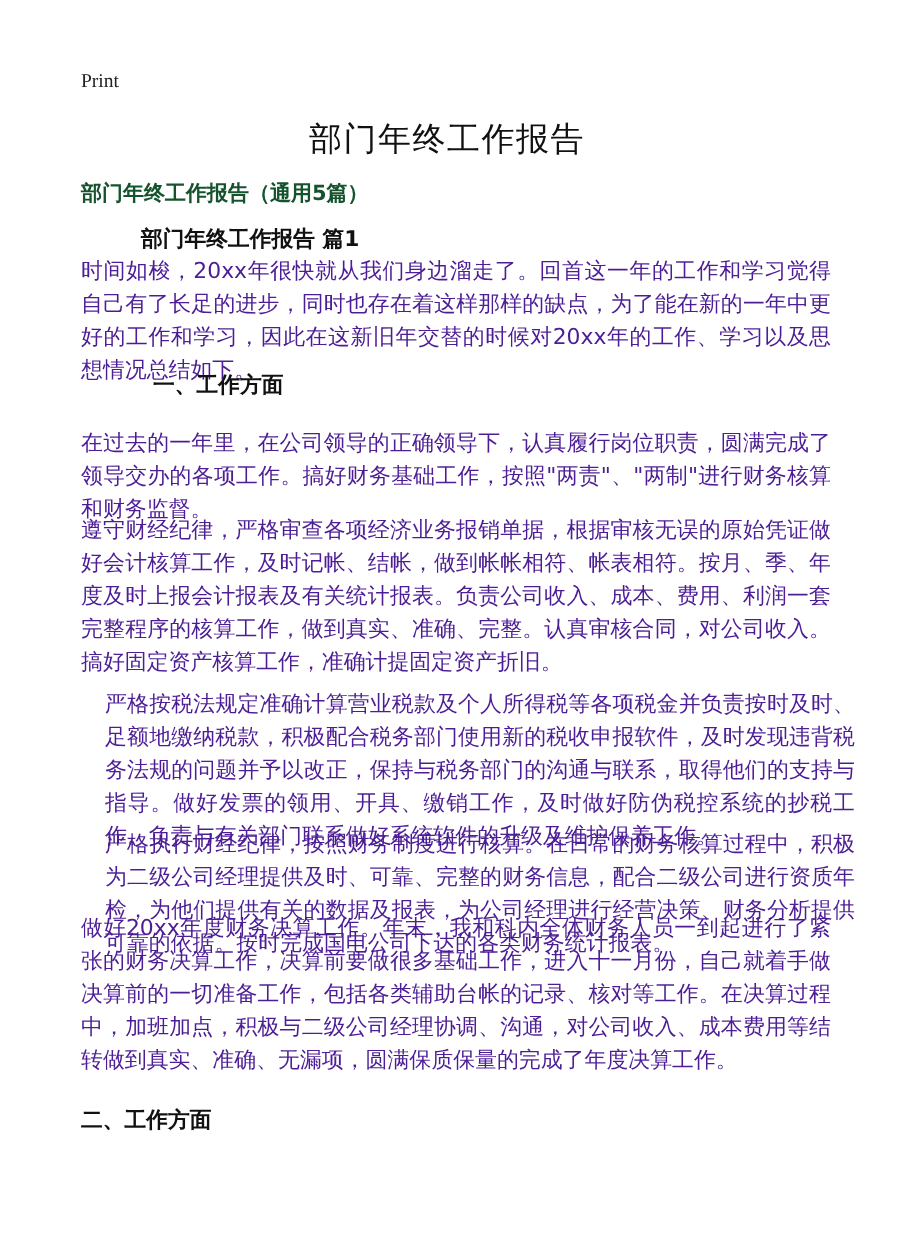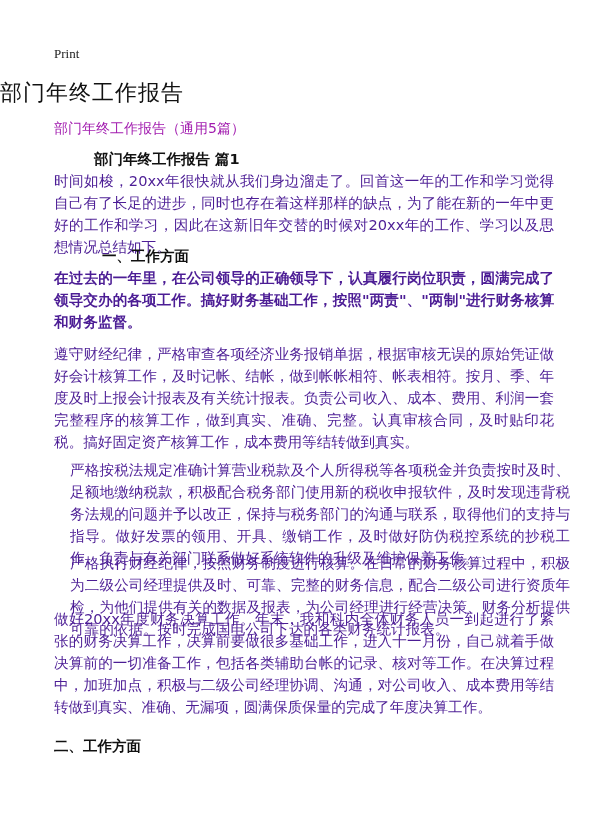--- a/index.html
+++ b/index.html
@@ -1,41 +1,41 @@
 <!DOCTYPE html>
 <html><head>
 <meta charset="utf-8">
 <style>
   html, body { margin: 0; padding: 0; background: #ffffff; }
   body { width: 600px; height: 828px; overflow: hidden; position: relative; color: #222; }
   .print { position: absolute; left: 54px; top: 46px; font-family: "Liberation Serif", serif; font-size: 13px; color: #222; }
-  .title { position: absolute; left: 0; width: 596px; top: 78px; text-align: left; font-family: "DejaVu Sans", sans-serif; font-size: 22px; color: #111; letter-spacing: 1px; }
-  .subtitle { position: absolute; left: 54px; top: 120px; font-family: "DejaVu Sans", sans-serif; font-size: 14px; color: #a21caf; }
+  .title { position: absolute; left: 0; width: 596px; top: 78px; text-align: center; font-family: "DejaVu Sans", sans-serif; font-size: 22px; color: #111; letter-spacing: 1px; }
+  .subtitle { position: absolute; left: 54px; top: 120px; font-family: "DejaVu Sans", sans-serif; font-size: 14px; color: #14532d; font-weight: bold; }
   .h-article { position: absolute; left: 54px; top: 150px; font-family: "DejaVu Sans", sans-serif; font-size: 14.5px; font-weight: bold; color: #111; margin-left: 40px; }
   .para { position: absolute; left: 54px; width: 500px; font-family: "DejaVu Sans", sans-serif; font-size: 14.6px; line-height: 22px; color: #4c1d95; text-align: justify; }
   .h-section { position: absolute; left: 54px; font-family: "DejaVu Sans", sans-serif; font-size: 14.5px; font-weight: bold; color: #111; }
 </style>
 </head>
 <body>
 
 <div class="print">Print</div>
 
 <h1 class="title" style="margin:0;font-weight:normal;">部门年终工作报告</h1>
 
 <div class="subtitle">部门年终工作报告（通用5篇）</div>
 
 <div class="h-article">部门年终工作报告 篇1</div>
 
 <p class="para" style="top:170px;margin:0;">时间如梭，20xx年很快就从我们身边溜走了。回首这一年的工作和学习觉得自己有了长足的进步，同时也存在着这样那样的缺点，为了能在新的一年中更好的工作和学习，因此在这新旧年交替的时候对20xx年的工作、学习以及思想情况总结如下。</p>
 
 <div class="h-section" style="top:247px;margin-left:48px;">一、工作方面</div>
 
-<p class="para" style="top:267px;margin:0;font-weight:bold;">在过去的一年里，在公司领导的正确领导下，认真履行岗位职责，圆满完成了领导交办的各项工作。搞好财务基础工作，按照"两责"、"两制"进行财务核算和财务监督。</p>
+<p class="para" style="top:285px;margin:0;">在过去的一年里，在公司领导的正确领导下，认真履行岗位职责，圆满完成了领导交办的各项工作。搞好财务基础工作，按照"两责"、"两制"进行财务核算和财务监督。</p>
 
-<p class="para" style="top:343px;margin:0;">遵守财经纪律，严格审查各项经济业务报销单据，根据审核无误的原始凭证做好会计核算工作，及时记帐、结帐，做到帐帐相符、帐表相符。按月、季、年度及时上报会计报表及有关统计报表。负责公司收入、成本、费用、利润一套完整程序的核算工作，做到真实、准确、完整。认真审核合同，及时贴印花税。搞好固定资产核算工作，成本费用等结转做到真实。</p>
+<p class="para" style="top:343px;margin:0;">遵守财经纪律，严格审查各项经济业务报销单据，根据审核无误的原始凭证做好会计核算工作，及时记帐、结帐，做到帐帐相符、帐表相符。按月、季、年度及时上报会计报表及有关统计报表。负责公司收入、成本、费用、利润一套完整程序的核算工作，做到真实、准确、完整。认真审核合同，对公司收入。搞好固定资产核算工作，准确计提固定资产折旧。</p>
 
 <p class="para" style="top:443px;margin:16px;">严格按税法规定准确计算营业税款及个人所得税等各项税金并负责按时及时、足额地缴纳税款，积极配合税务部门使用新的税收申报软件，及时发现违背税务法规的问题并予以改正，保持与税务部门的沟通与联系，取得他们的支持与指导。做好发票的领用、开具、缴销工作，及时做好防伪税控系统的抄税工作。负责与有关部门联系做好系统软件的升级及维护保养工作。</p>
 
 <p class="para" style="top:536px;margin:16px;">严格执行财经纪律，按照财务制度进行核算。在日常的财务核算过程中，积极为二级公司经理提供及时、可靠、完整的财务信息，配合二级公司进行资质年检，为他们提供有关的数据及报表，为公司经理进行经营决策、财务分析提供可靠的依据。按时完成国电公司下达的各类财务统计报表。</p>
 
 <p class="para" style="top:608px;margin:0;">做好20xx年度财务决算工作。年末，我和科内全体财务人员一到起进行了紧张的财务决算工作，决算前要做很多基础工作，进入十一月份，自己就着手做决算前的一切准备工作，包括各类辅助台帐的记录、核对等工作。在决算过程中，加班加点，积极与二级公司经理协调、沟通，对公司收入、成本费用等结转做到真实、准确、无漏项，圆满保质保量的完成了年度决算工作。</p>
 
 <div class="h-section" style="top:737px;">二、工作方面</div>
 
 </body></html>

